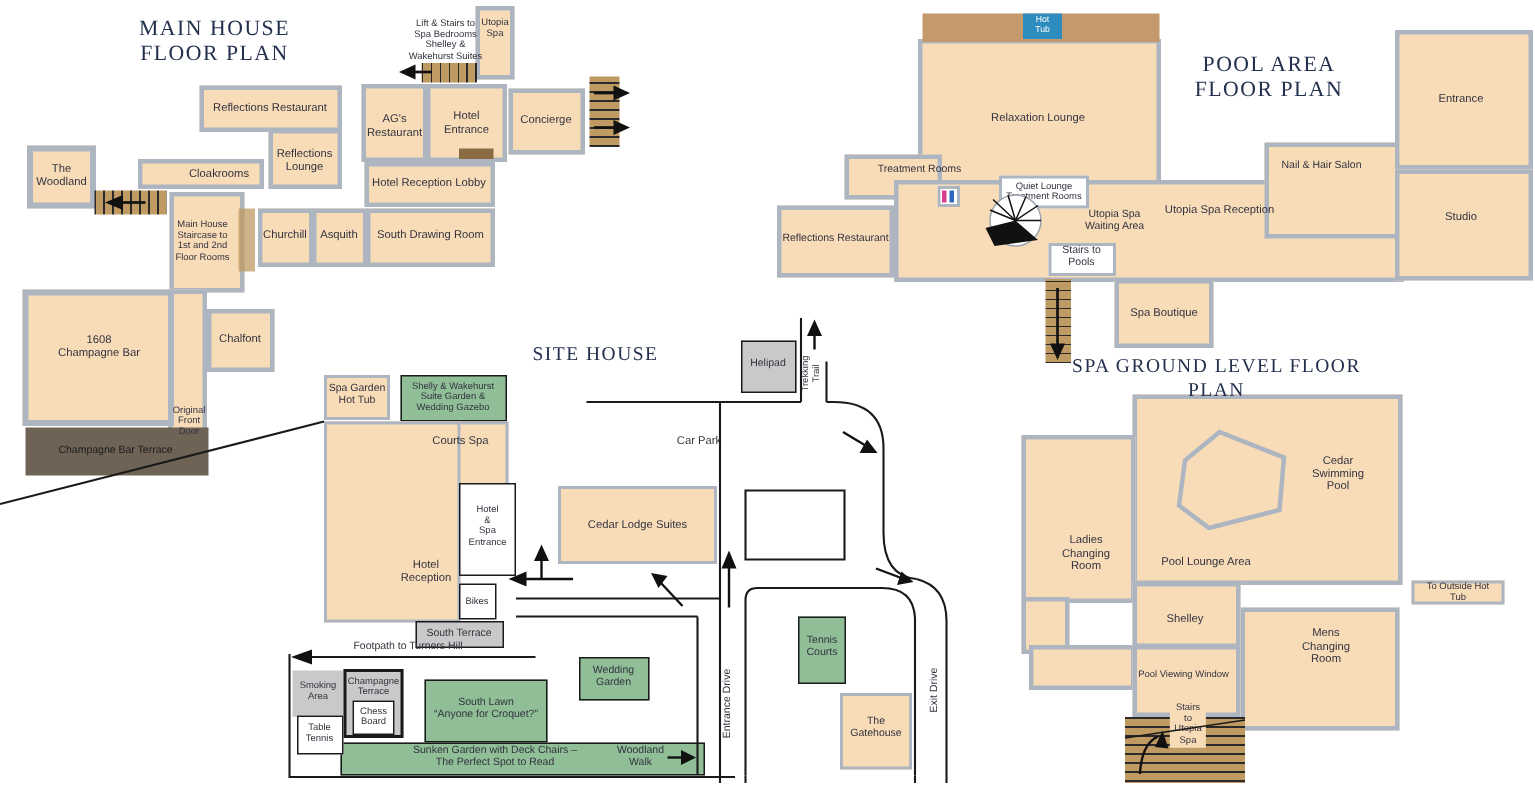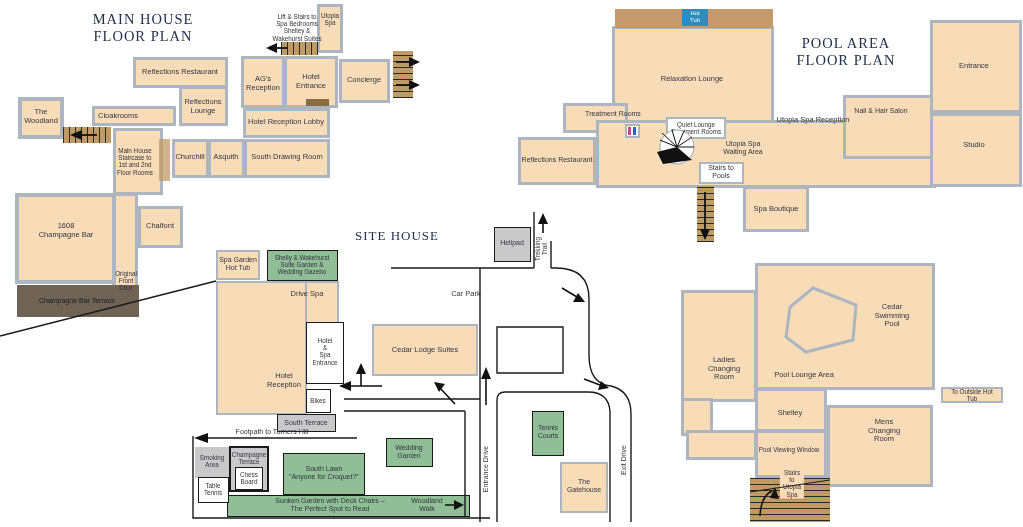--- a/index.html
+++ b/index.html
@@ -63,27 +63,27 @@
     <div class="title" style="left:143px;top:28px">MAIN HOUSE
 FLOOR PLAN</div>
     <div class="lbl s6" style="left:297px;top:27px">Lift &amp; Stairs to
 Spa Bedrooms
 Shelley &amp;
 Wakehurst Suites</div>
     <div class="lbl s6" style="left:330px;top:19px">Utopia
 Spa</div>
     <div class="lbl" style="left:180px;top:72px">Reflections Restaurant</div>
     <div class="lbl" style="left:263px;top:84px">AG's
-Reception</div>
+Restaurant</div>
     <div class="lbl" style="left:311px;top:82px">Hotel
 Entrance</div>
     <div class="lbl" style="left:364px;top:80px">Concierge</div>
     <div class="lbl" style="left:41px;top:117px">The
 Woodland</div>
-    <div class="lbl" style="left:118px;top:116px">Cloakrooms</div>
+    <div class="lbl" style="left:146px;top:116px">Cloakrooms</div>
     <div class="lbl" style="left:203px;top:107px">Reflections
 Lounge</div>
     <div class="lbl" style="left:286px;top:122px">Hotel Reception Lobby</div>
     <div class="lbl s6" style="left:135px;top:161px">Main House
 Staircase to
 1st and 2nd
 Floor Rooms</div>
     <div class="lbl" style="left:190px;top:157px">Churchill</div>
     <div class="lbl" style="left:226px;top:157px">Asquith</div>
     <div class="lbl" style="left:287px;top:157px">South Drawing Room</div>
@@ -117,41 +117,42 @@
     <div class="title" style="left:846px;top:52px">POOL AREA
 FLOOR PLAN</div>
     <div class="lbl wt" style="left:695px;top:17px">Hot
 Tub</div>
     <div class="lbl" style="left:692px;top:79px">Relaxation Lounge</div>
     <div class="lbl s7" style="left:613px;top:114px">Treatment Rooms</div>
     <div class="lbl s6" style="left:696px;top:128px">Quiet Lounge
 Treatment Rooms</div>
     <div class="lbl s7" style="left:743px;top:148px">Utopia Spa
 Waiting Area</div>
-    <div class="lbl" style="left:813px;top:120px">Utopia Spa Reception</div>
+    <div class="lbl" style="left:813px;top:140px">Utopia Spa Reception</div>
     <div class="lbl s7" style="left:881px;top:111px">Nail &amp; Hair Salon</div>
     <div class="lbl" style="left:974px;top:66px">Entrance</div>
     <div class="lbl" style="left:974px;top:145px">Studio</div>
     <div class="lbl s7" style="left:557px;top:160px">Reflections Restaurant</div>
     <div class="lbl s7" style="left:721px;top:172px">Stairs to
 Pools</div>
     <div class="lbl" style="left:776px;top:209px">Spa Boutique</div>
   </div>
 
   <div class="plan">
     <div class="room" style="left:755px;top:263px;width:180px;height:127px"></div>
     <div class="room" style="left:681px;top:290px;width:76px;height:112px"></div>
     <div class="room" style="left:681px;top:398px;width:32px;height:38px"></div>
     <div class="room" style="left:686px;top:430px;width:71px;height:30px"></div>
     <div class="room" style="left:755px;top:388px;width:72px;height:44px"></div>
     <div class="room" style="left:827px;top:405px;width:106px;height:82px"></div>
     <div class="room" style="left:755px;top:430px;width:72px;height:48px"></div>
     <div class="peachbox" style="left:941px;top:387px;width:62px;height:16px"></div>
     <div class="stairs-v" style="left:750px;top:478px;width:80px;height:49px"></div>
 
+    <div class="title small" style="left:811px;top:252px">SPA GROUND LEVEL FLOOR PLAN</div>
     <div class="lbl" style="left:822px;top:320px">Hydro Pool</div>
     <div class="lbl" style="left:892px;top:316px">Cedar
 Swimming
 Pool</div>
     <div class="lbl" style="left:724px;top:369px">Ladies
 Changing
 Room</div>
     <div class="lbl" style="left:804px;top:375px">Pool Lounge Area</div>
     <div class="lbl" style="left:790px;top:413px">Shelley</div>
     <div class="lbl s6" style="left:789px;top:450px">Pool Viewing Window</div>
@@ -184,21 +185,21 @@
     <div class="whitebox" style="left:198px;top:477px;width:31px;height:26px"></div>
     <div class="greenbox" style="left:532px;top:411px;width:32px;height:45px"></div>
     <div class="peachbox" style="left:560px;top:462px;width:48px;height:51px"></div>
 
     <div class="title small" style="left:397px;top:236px">SITE HOUSE</div>
     <div class="lbl s7" style="left:238px;top:264px">Spa Garden
 Hot Tub</div>
     <div class="lbl s6" style="left:302px;top:265px">Shelly &amp; Wakehurst
 Suite Garden &amp;
 Wedding Gazebo</div>
-    <div class="lbl" style="left:307px;top:294px">Drive Spa</div>
+    <div class="lbl" style="left:307px;top:294px">Courts Spa</div>
     <div class="lbl" style="left:284px;top:381px">Hotel
 Reception</div>
     <div class="lbl s6" style="left:325px;top:351px">Hotel
 &amp;
 Spa
 Entrance</div>
     <div class="lbl s6" style="left:318px;top:401px">Bikes</div>
     <div class="lbl s7" style="left:306px;top:423px">South Terrace</div>
     <div class="lbl" style="left:425px;top:350px">Cedar Lodge Suites</div>
     <div class="lbl" style="left:466px;top:294px">Car Park</div>

